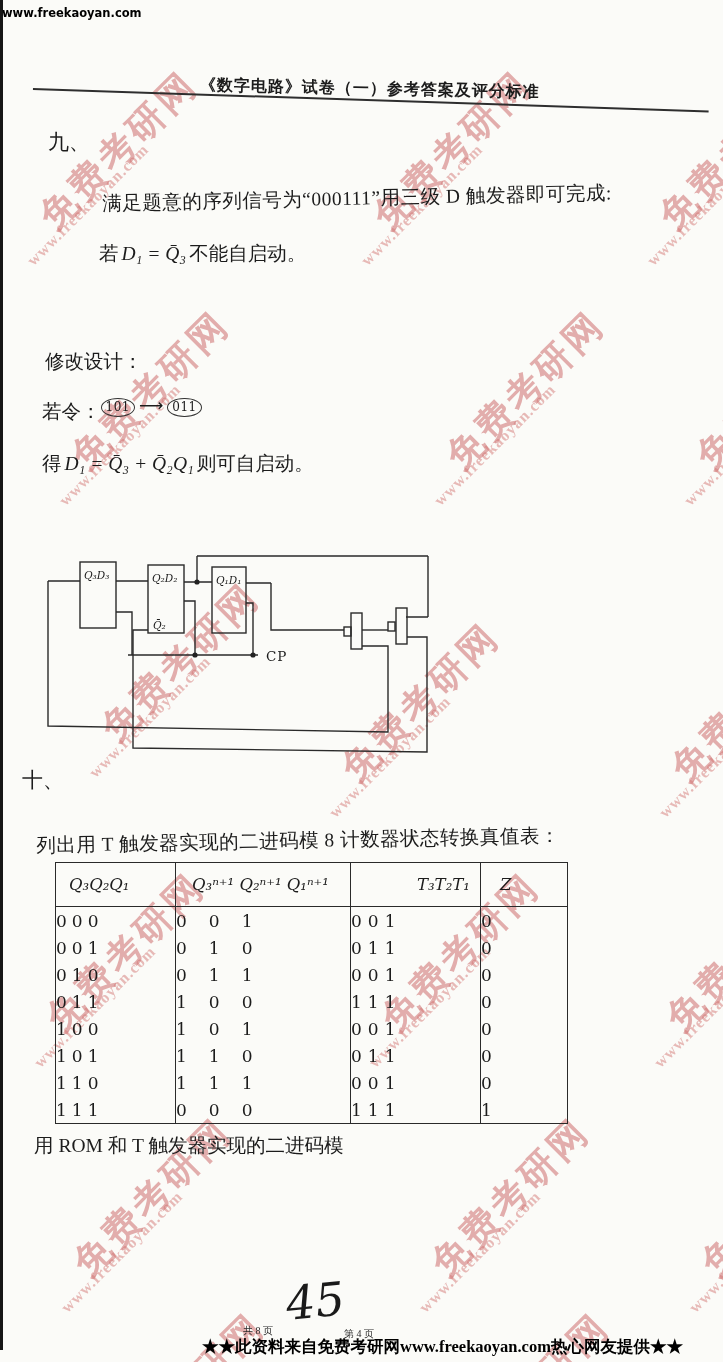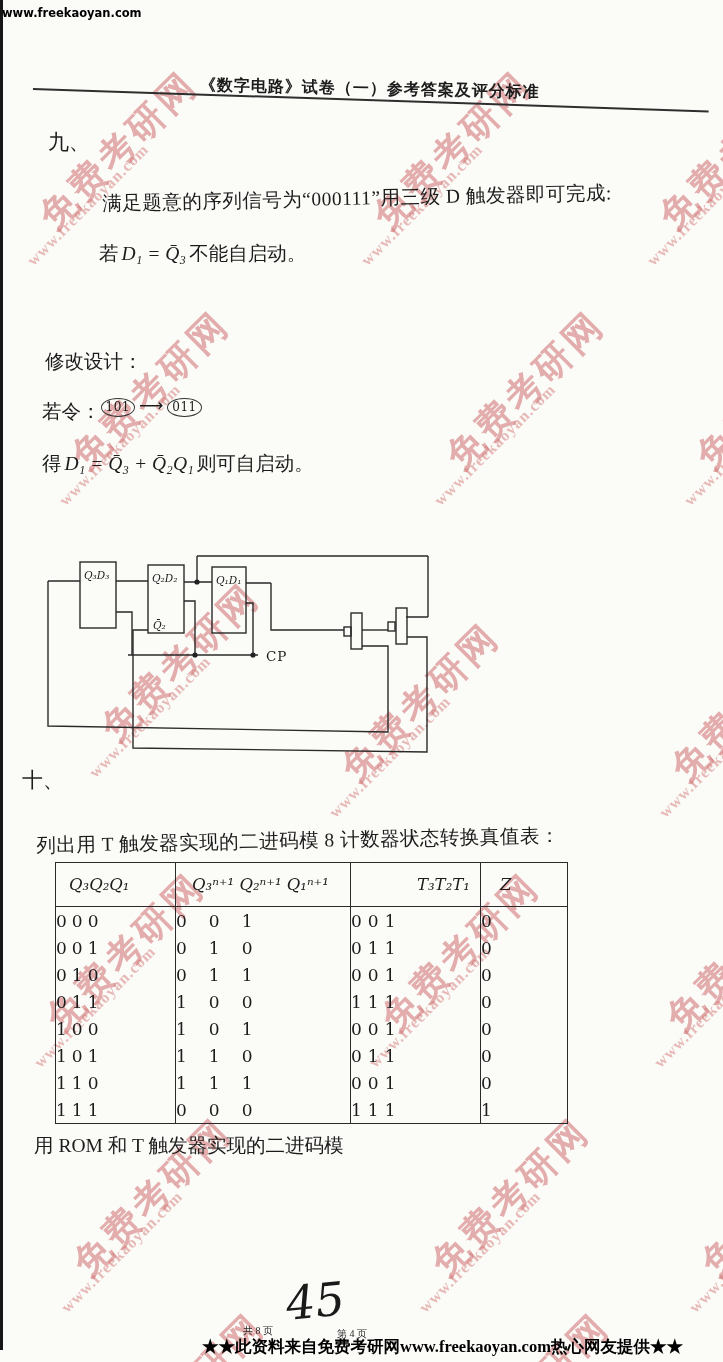--- a/index.html
+++ b/index.html
@@ -271,17 +271,17 @@
             <td class="pad3 sp3">111</td>
             <td class="pad4">1</td>
           </tr>
       </tbody>
     </table>
 
     <div class="abs cjk" style="left:34px;top:1132px">用 ROM 和 T 触发器实现的二进码模</div>
 
     <div class="abs score">45</div>
     <div class="abs pages" style="left:243px;top:1324px">共 8 页</div>
-    <div class="abs pages" style="left:337px;top:1327px">第 4 页</div>
+    <div class="abs pages" style="left:344px;top:1327px">第 4 页</div>
     <div class="abs footer-note">★★此资料来自免费考研网www.freekaoyan.com热心网友提供★★</div>
 
   </div>
 </div>
 
 </body></html>

